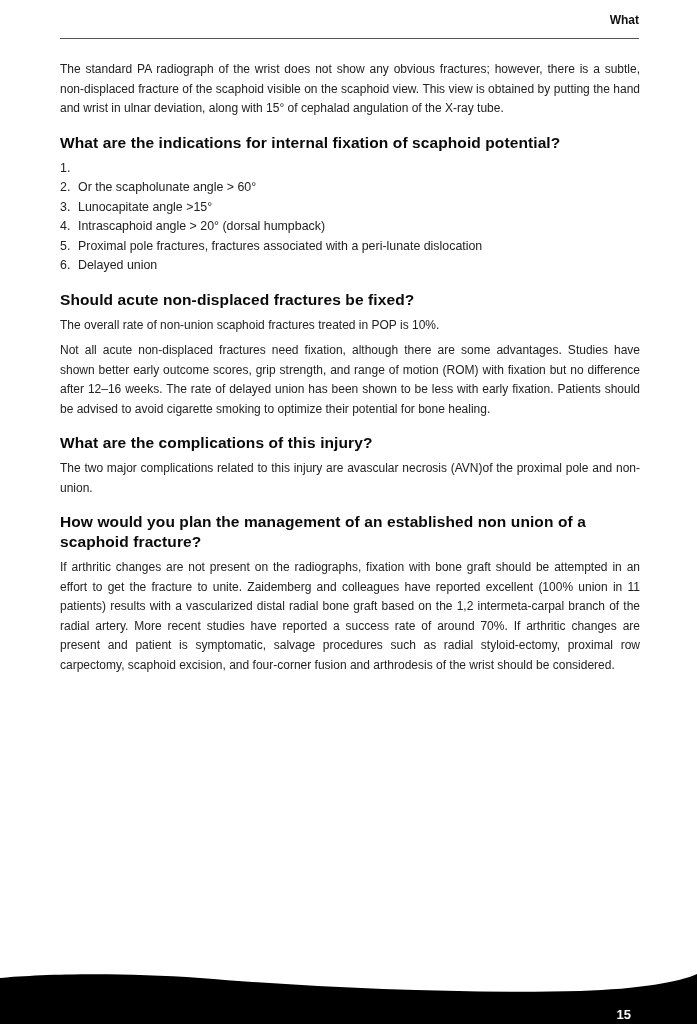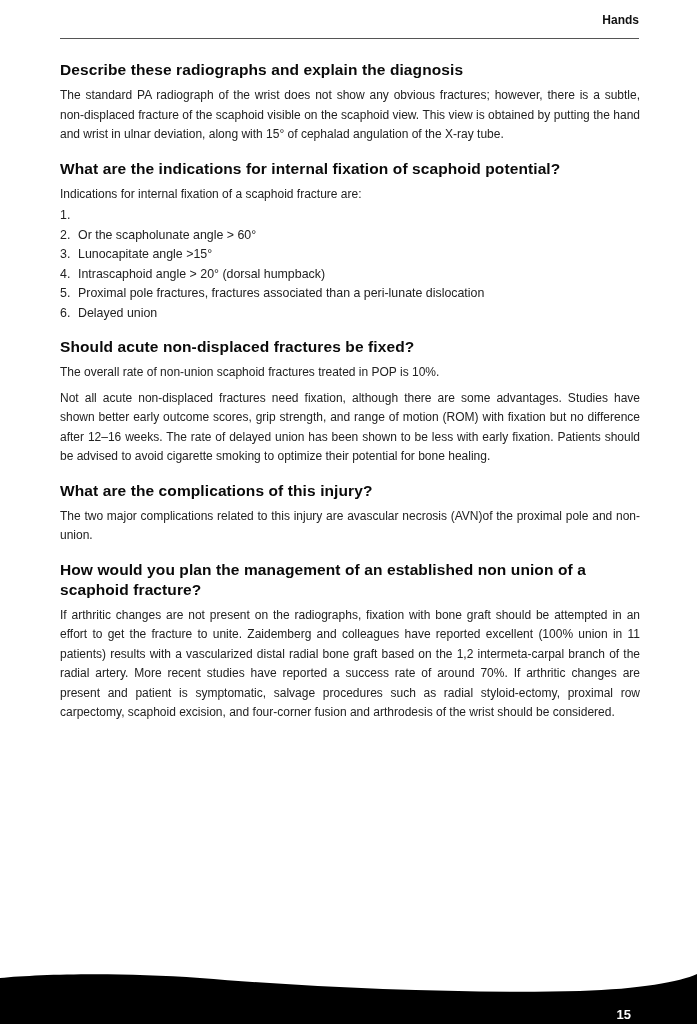--- a/index.html
+++ b/index.html
@@ -77,52 +77,50 @@
       right: 66px;
       bottom: 2px;
       color: #fff;
       font-weight: bold;
       font-size: 13px;
     }
   </style>
 </head>
 <body>
 
-<div class="running-head">Hands</div>
+<div class="running-head">What</div>
 <div class="head-rule"></div>
 
 <div class="content">
 
   <div class="section">
-    <h2>Describe these radiographs and explain the diagnosis</h2>
     <p>The standard PA radiograph of the wrist does not show any obvious fractures; however, there is a subtle, non-displaced fracture of the scaphoid visible on the scaphoid view. This view is obtained by putting the hand and wrist in ulnar deviation, along with 15° of cephalad angulation of the X-ray tube.</p>
   </div>
 
   <div class="section">
     <h2>What are the indications for internal fixation of scaphoid potential?</h2>
-    <p style="margin-bottom:2px">Indications for internal fixation of a scaphoid fracture are:</p>
     <ol>
       <li>
           <span class="num">1.</span>
         </li>
       <li>
           <span class="num">2.</span>
           <span>Or the scapholunate angle &gt; 60°</span>
         </li>
       <li>
           <span class="num">3.</span>
           <span>Lunocapitate angle &gt;15°</span>
         </li>
       <li>
           <span class="num">4.</span>
           <span>Intrascaphoid angle &gt; 20° (dorsal humpback)</span>
         </li>
       <li>
           <span class="num">5.</span>
-          <span>Proximal pole fractures, fractures associated than a peri-lunate dislocation</span>
+          <span>Proximal pole fractures, fractures associated with a peri-lunate dislocation</span>
         </li>
       <li>
           <span class="num">6.</span>
           <span>Delayed union</span>
         </li>
     </ol>
   </div>
 
   <div class="section">
     <h2>Should acute non-displaced fractures be fixed?</h2>

